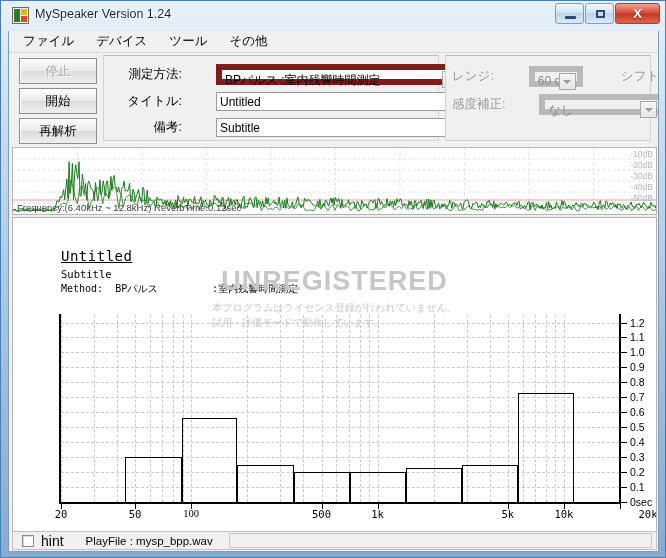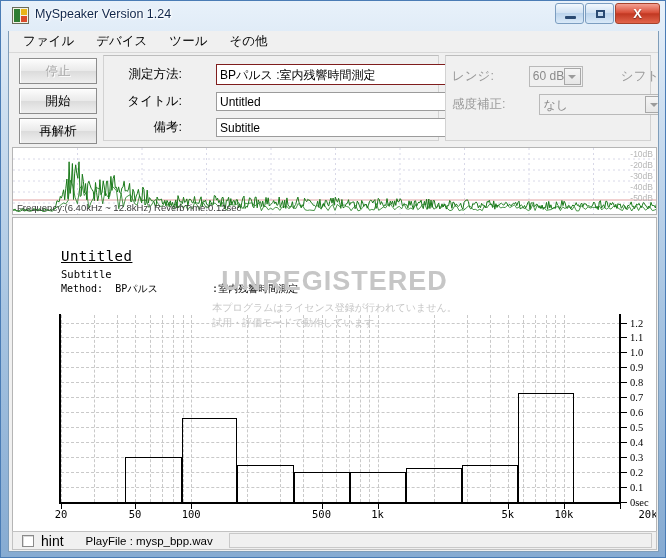--- a/index.html
+++ b/index.html
@@ -115,21 +115,21 @@
   .fld-label {
     font-size: 12.5px; color: #000; text-align: right; white-space: nowrap;
   }
   .fld-label.dim { color: #9a9a9a; }
   .txtbox {
     background: #fff; border: 1px solid #9b9b9b;
     font-size: 12px; color: #000; padding: 1px 3px;
     height: 19px; line-height: 17px; font-family: "Liberation Sans", sans-serif;
   }
   .combobox {
-    background: #fff; border: 1px solid #7f1d1d; height: 21px;
+    background: #fff; border: 6px solid #7f1d1d; height: 21px;
     position: relative; font-size: 12px; color: #000;
   }
   .combobox.dim { background: #f0f0f0; color: #8a8a8a; border-color: #b9b9b9; }
   .combobox .cb-text {
     position: absolute; left: 3px; top: 2px; white-space: nowrap;
     font-family: "Liberation Sans", sans-serif;
   }
   .combobox .cb-arrow {
     position: absolute; right: 1px; top: 1px; width: 17px; height: 17px;
     background: linear-gradient(180deg,#fafafa,#e2e2e2);
@@ -210,21 +210,21 @@
   .axis-left {
     position: absolute; left: -2px; top: -1px; bottom: -1px; width: 0;
     border-left: 2px solid #000;
   }
   .tick-y {
     position: absolute; right: -7px; width: 7px; height: 0;
     border-top: 1.5px solid #000;
   }
   .lab-y {
     position: absolute; left: 100%; margin-left: 10px;
-    font-family: Liberation Serif, serif; font-size: 10.5px; color: #000;
+    font-family: Liberation Sans, sans-serif; font-size: 10.5px; color: #000;
     transform: translateY(-50%); white-space: nowrap;
   }
   .tick-x {
     position: absolute; bottom: -7px; height: 6px; width: 0;
     border-left: 1.5px solid #000;
   }
   .lab-x {
     position: absolute; top: 100%; margin-top: 6px;
     font-family: "DejaVu Sans Mono", monospace; font-size: 10.5px; color: #000;
     transform: translateX(-50%); white-space: nowrap;
@@ -471,21 +471,21 @@
               <div class="lab-y" style="top: 22.4px;">1.1</div>
               <div class="tick-y" style="top: 7.5px;"></div>
               <div class="lab-y" style="top: 7.5px;">1.2</div>
             </div>
         <div id="xticks">
               <div class="tick-x" style="left: 0px;"></div>
               <div class="lab-x" style="left: 0px;">20</div>
               <div class="tick-x" style="left: 74.1px;"></div>
               <div class="lab-x" style="left: 74.1px;">50</div>
               <div class="tick-x" style="left: 130.2px;"></div>
-              <div class="lab-x" style="left: 130.2px;">100</div>
+              <div class="lab-x" style="left: 130.2px; font-family: Liberation Serif, serif;">100</div>
               <div class="tick-x" style="left: 260.5px;"></div>
               <div class="lab-x" style="left: 260.5px;">500</div>
               <div class="tick-x" style="left: 316.6px;"></div>
               <div class="lab-x" style="left: 316.6px;">1k</div>
               <div class="tick-x" style="left: 446.8px;"></div>
               <div class="lab-x" style="left: 446.8px; text-align: right;">5k</div>
               <div class="tick-x" style="left: 502.9px;"></div>
               <div class="lab-x" style="left: 502.9px;">10k</div>
               <div class="tick-x" style="left: 559px;"></div>
               <div class="lab-x" style="left: 559px; margin-left: 28px;">20k</div>

